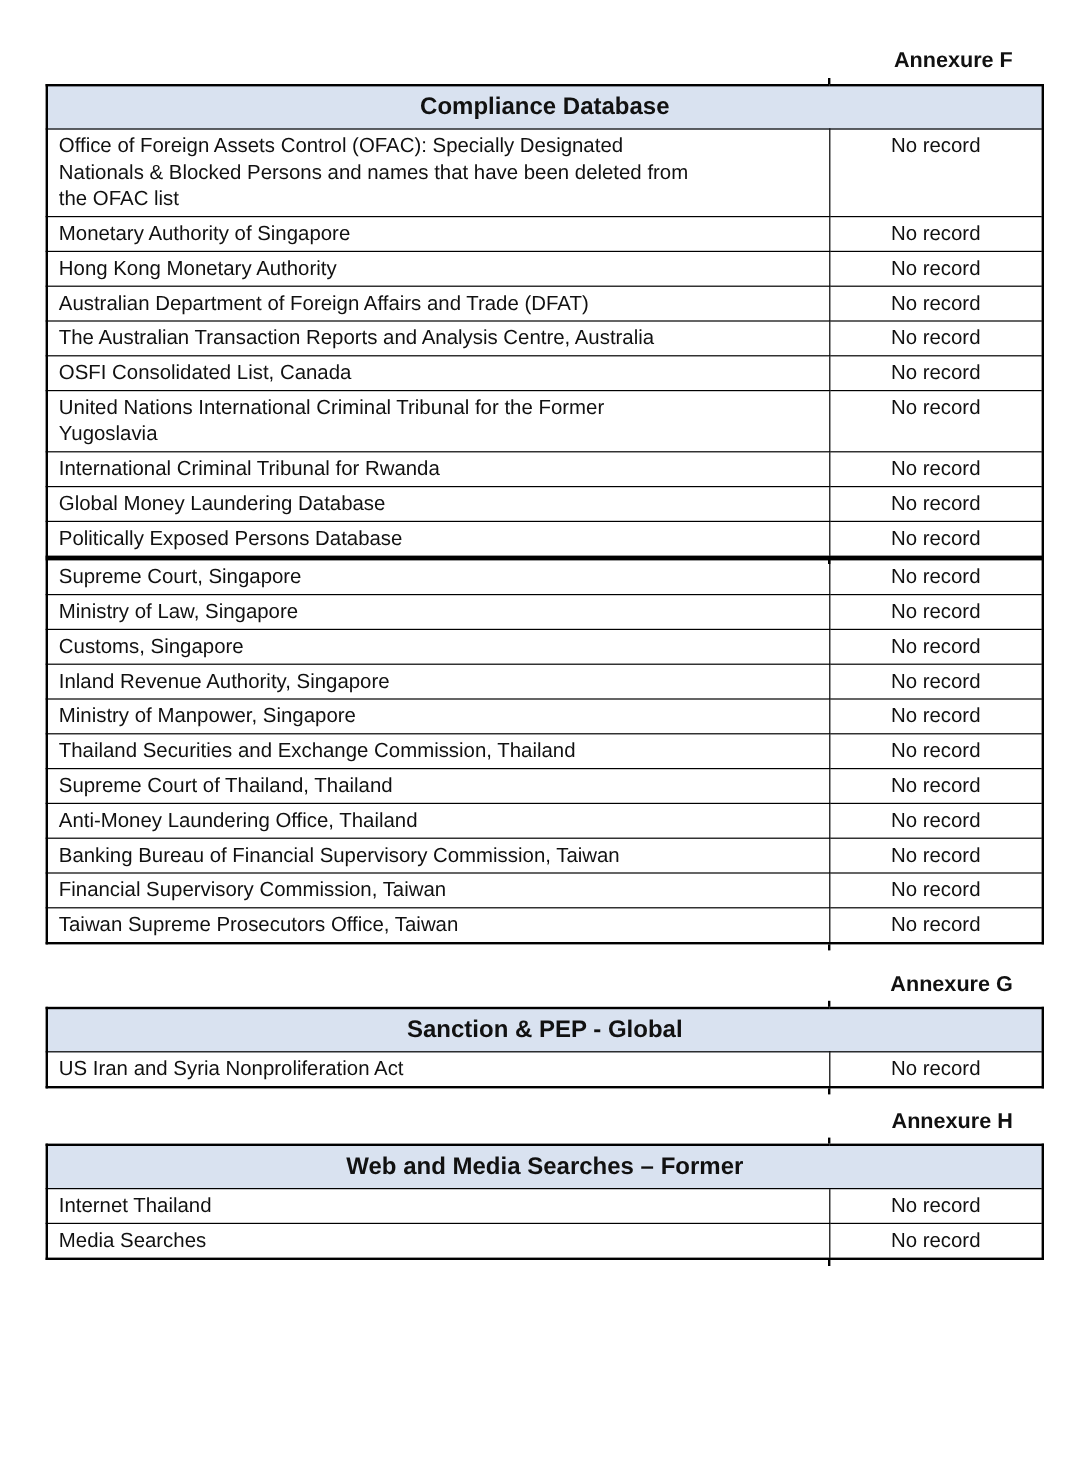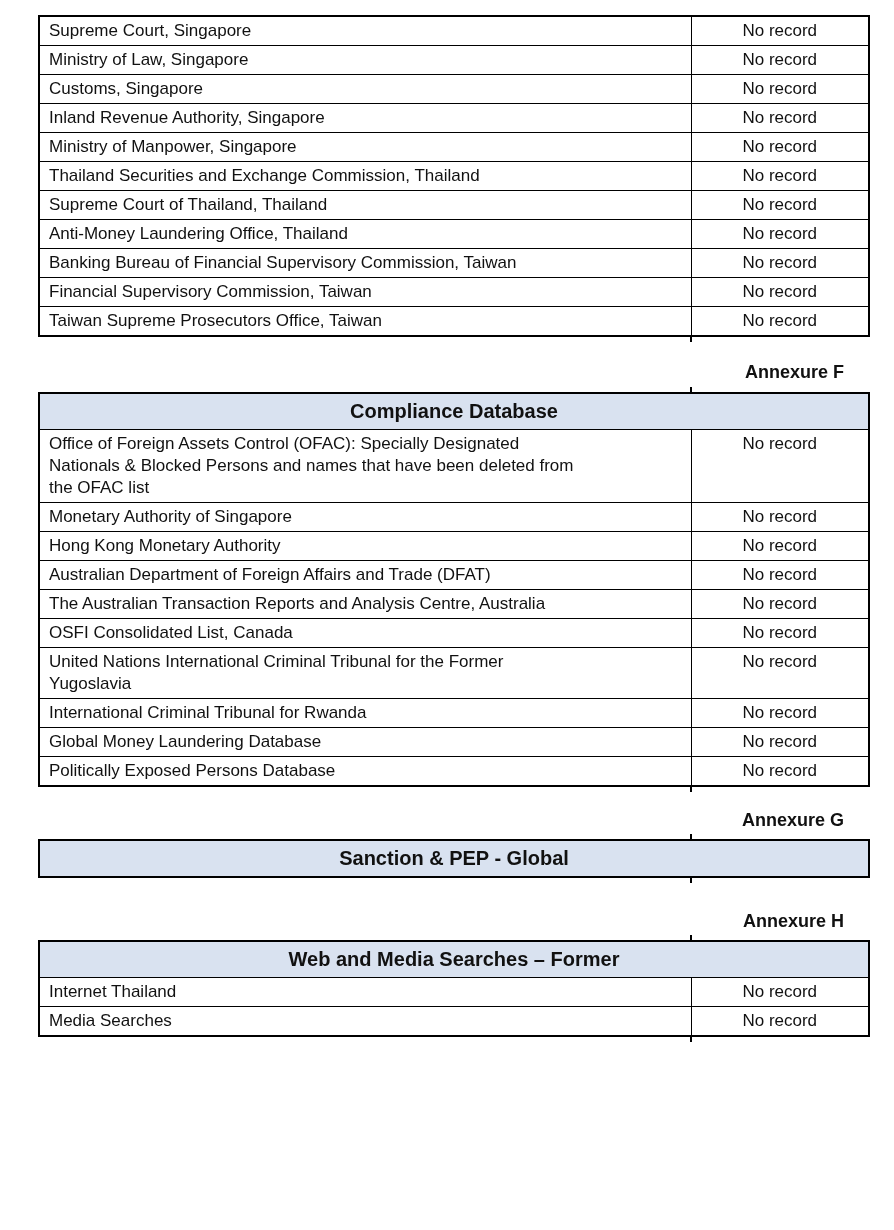--- a/index.html
+++ b/index.html
@@ -61,96 +61,38 @@
     width: 830px;
     text-align: right;
     padding-right: 24px;
     font-size: 18px;
     line-height: 22px;
     font-weight: 700;
     color: #111;
   }
   .annexure-f { margin-top: 24px; margin-bottom: 9px; }
   .annexure-g { margin-top: 22px; margin-bottom: 8px; text-align: right; }
-  .annexure-h { margin-top: 32px; margin-bottom: 8px; }
+  .annexure-h { margin-top: 16px; margin-bottom: 8px; }
   
   .tick {
     position: absolute;
     left: 652px;
     width: 2px;
     height: 5px;
     background: #000;
   }
   .tick-top { top: -5px; }
   .tick-bottom { bottom: -5px; }
 </style>
 </head>
 <body>
 
 <div class="page">
 
   <section>
-    <div class="tblwrap">
-      <table class="records">
-        <colgroup>
-            <col class="c-source">
-            <col class="c-result">
-          </colgroup>
-        <tbody>
-            <tr>
-              <td class="src">Supreme Court, Singapore</td>
-              <td class="res">No record</td>
-            </tr>
-            <tr>
-              <td class="src">Ministry of Law, Singapore</td>
-              <td class="res">No record</td>
-            </tr>
-            <tr>
-              <td class="src">Customs, Singapore</td>
-              <td class="res">No record</td>
-            </tr>
-            <tr>
-              <td class="src">Inland Revenue Authority, Singapore</td>
-              <td class="res">No record</td>
-            </tr>
-            <tr>
-              <td class="src">Ministry of Manpower, Singapore</td>
-              <td class="res">No record</td>
-            </tr>
-            <tr>
-              <td class="src">Thailand Securities and Exchange Commission, Thailand</td>
-              <td class="res">No record</td>
-            </tr>
-            <tr>
-              <td class="src">Supreme Court of Thailand, Thailand</td>
-              <td class="res">No record</td>
-            </tr>
-            <tr>
-              <td class="src">Anti-Money Laundering Office, Thailand</td>
-              <td class="res">No record</td>
-            </tr>
-            <tr>
-              <td class="src">Banking Bureau of Financial Supervisory Commission, Taiwan</td>
-              <td class="res">No record</td>
-            </tr>
-            <tr>
-              <td class="src">Financial Supervisory Commission, Taiwan</td>
-              <td class="res">No record</td>
-            </tr>
-            <tr>
-              <td class="src">Taiwan Supreme Prosecutors Office, Taiwan</td>
-              <td class="res">No record</td>
-            </tr>
-          </tbody>
-      </table>
-      <div class="tick tick-bottom"></div>
-    </div>
-  </section>
-
-  <section>
     <div class="annexure annexure-f">Annexure F</div>
     <div class="tblwrap">
       <table class="records">
         <colgroup>
             <col class="c-source">
             <col class="c-result">
           </colgroup>
         <thead>
           <tr>
             <th class="tbl-title" colspan="2">Compliance Database</th>
@@ -201,33 +143,95 @@
               <td class="res">No record</td>
             </tr>
           </tbody>
       </table>
       <div class="tick tick-top"></div>
       <div class="tick tick-bottom"></div>
     </div>
   </section>
 
   <section>
+    <div class="tblwrap">
+      <table class="records">
+        <colgroup>
+            <col class="c-source">
+            <col class="c-result">
+          </colgroup>
+        <tbody>
+            <tr>
+              <td class="src">Supreme Court, Singapore</td>
+              <td class="res">No record</td>
+            </tr>
+            <tr>
+              <td class="src">Ministry of Law, Singapore</td>
+              <td class="res">No record</td>
+            </tr>
+            <tr>
+              <td class="src">Customs, Singapore</td>
+              <td class="res">No record</td>
+            </tr>
+            <tr>
+              <td class="src">Inland Revenue Authority, Singapore</td>
+              <td class="res">No record</td>
+            </tr>
+            <tr>
+              <td class="src">Ministry of Manpower, Singapore</td>
+              <td class="res">No record</td>
+            </tr>
+            <tr>
+              <td class="src">Thailand Securities and Exchange Commission, Thailand</td>
+              <td class="res">No record</td>
+            </tr>
+            <tr>
+              <td class="src">Supreme Court of Thailand, Thailand</td>
+              <td class="res">No record</td>
+            </tr>
+            <tr>
+              <td class="src">Anti-Money Laundering Office, Thailand</td>
+              <td class="res">No record</td>
+            </tr>
+            <tr>
+              <td class="src">Banking Bureau of Financial Supervisory Commission, Taiwan</td>
+              <td class="res">No record</td>
+            </tr>
+            <tr>
+              <td class="src">Financial Supervisory Commission, Taiwan</td>
+              <td class="res">No record</td>
+            </tr>
+            <tr>
+              <td class="src">Taiwan Supreme Prosecutors Office, Taiwan</td>
+              <td class="res">No record</td>
+            </tr>
+          </tbody>
+      </table>
+      <div class="tick tick-bottom"></div>
+    </div>
+  </section>
+
+  <section>
     <div class="annexure annexure-g">Annexure G</div>
     <div class="tblwrap">
       <table class="records">
         <colgroup>
             <col class="c-source">
             <col class="c-result">
           </colgroup>
         <thead>
           <tr>
             <th class="tbl-title" colspan="2">Sanction &amp; PEP - Global</th>
           </tr>
         </thead>
         <tbody>
+            <tr>
+              <td class="src">US Iran and Syria Nonproliferation Act</td>
+              <td class="res">No record</td>
+            </tr>
           </tbody>
       </table>
       <div class="tick tick-top"></div>
       <div class="tick tick-bottom"></div>
     </div>
   </section>
 
   <section>
     <div class="annexure annexure-h">Annexure H</div>
     <div class="tblwrap">

